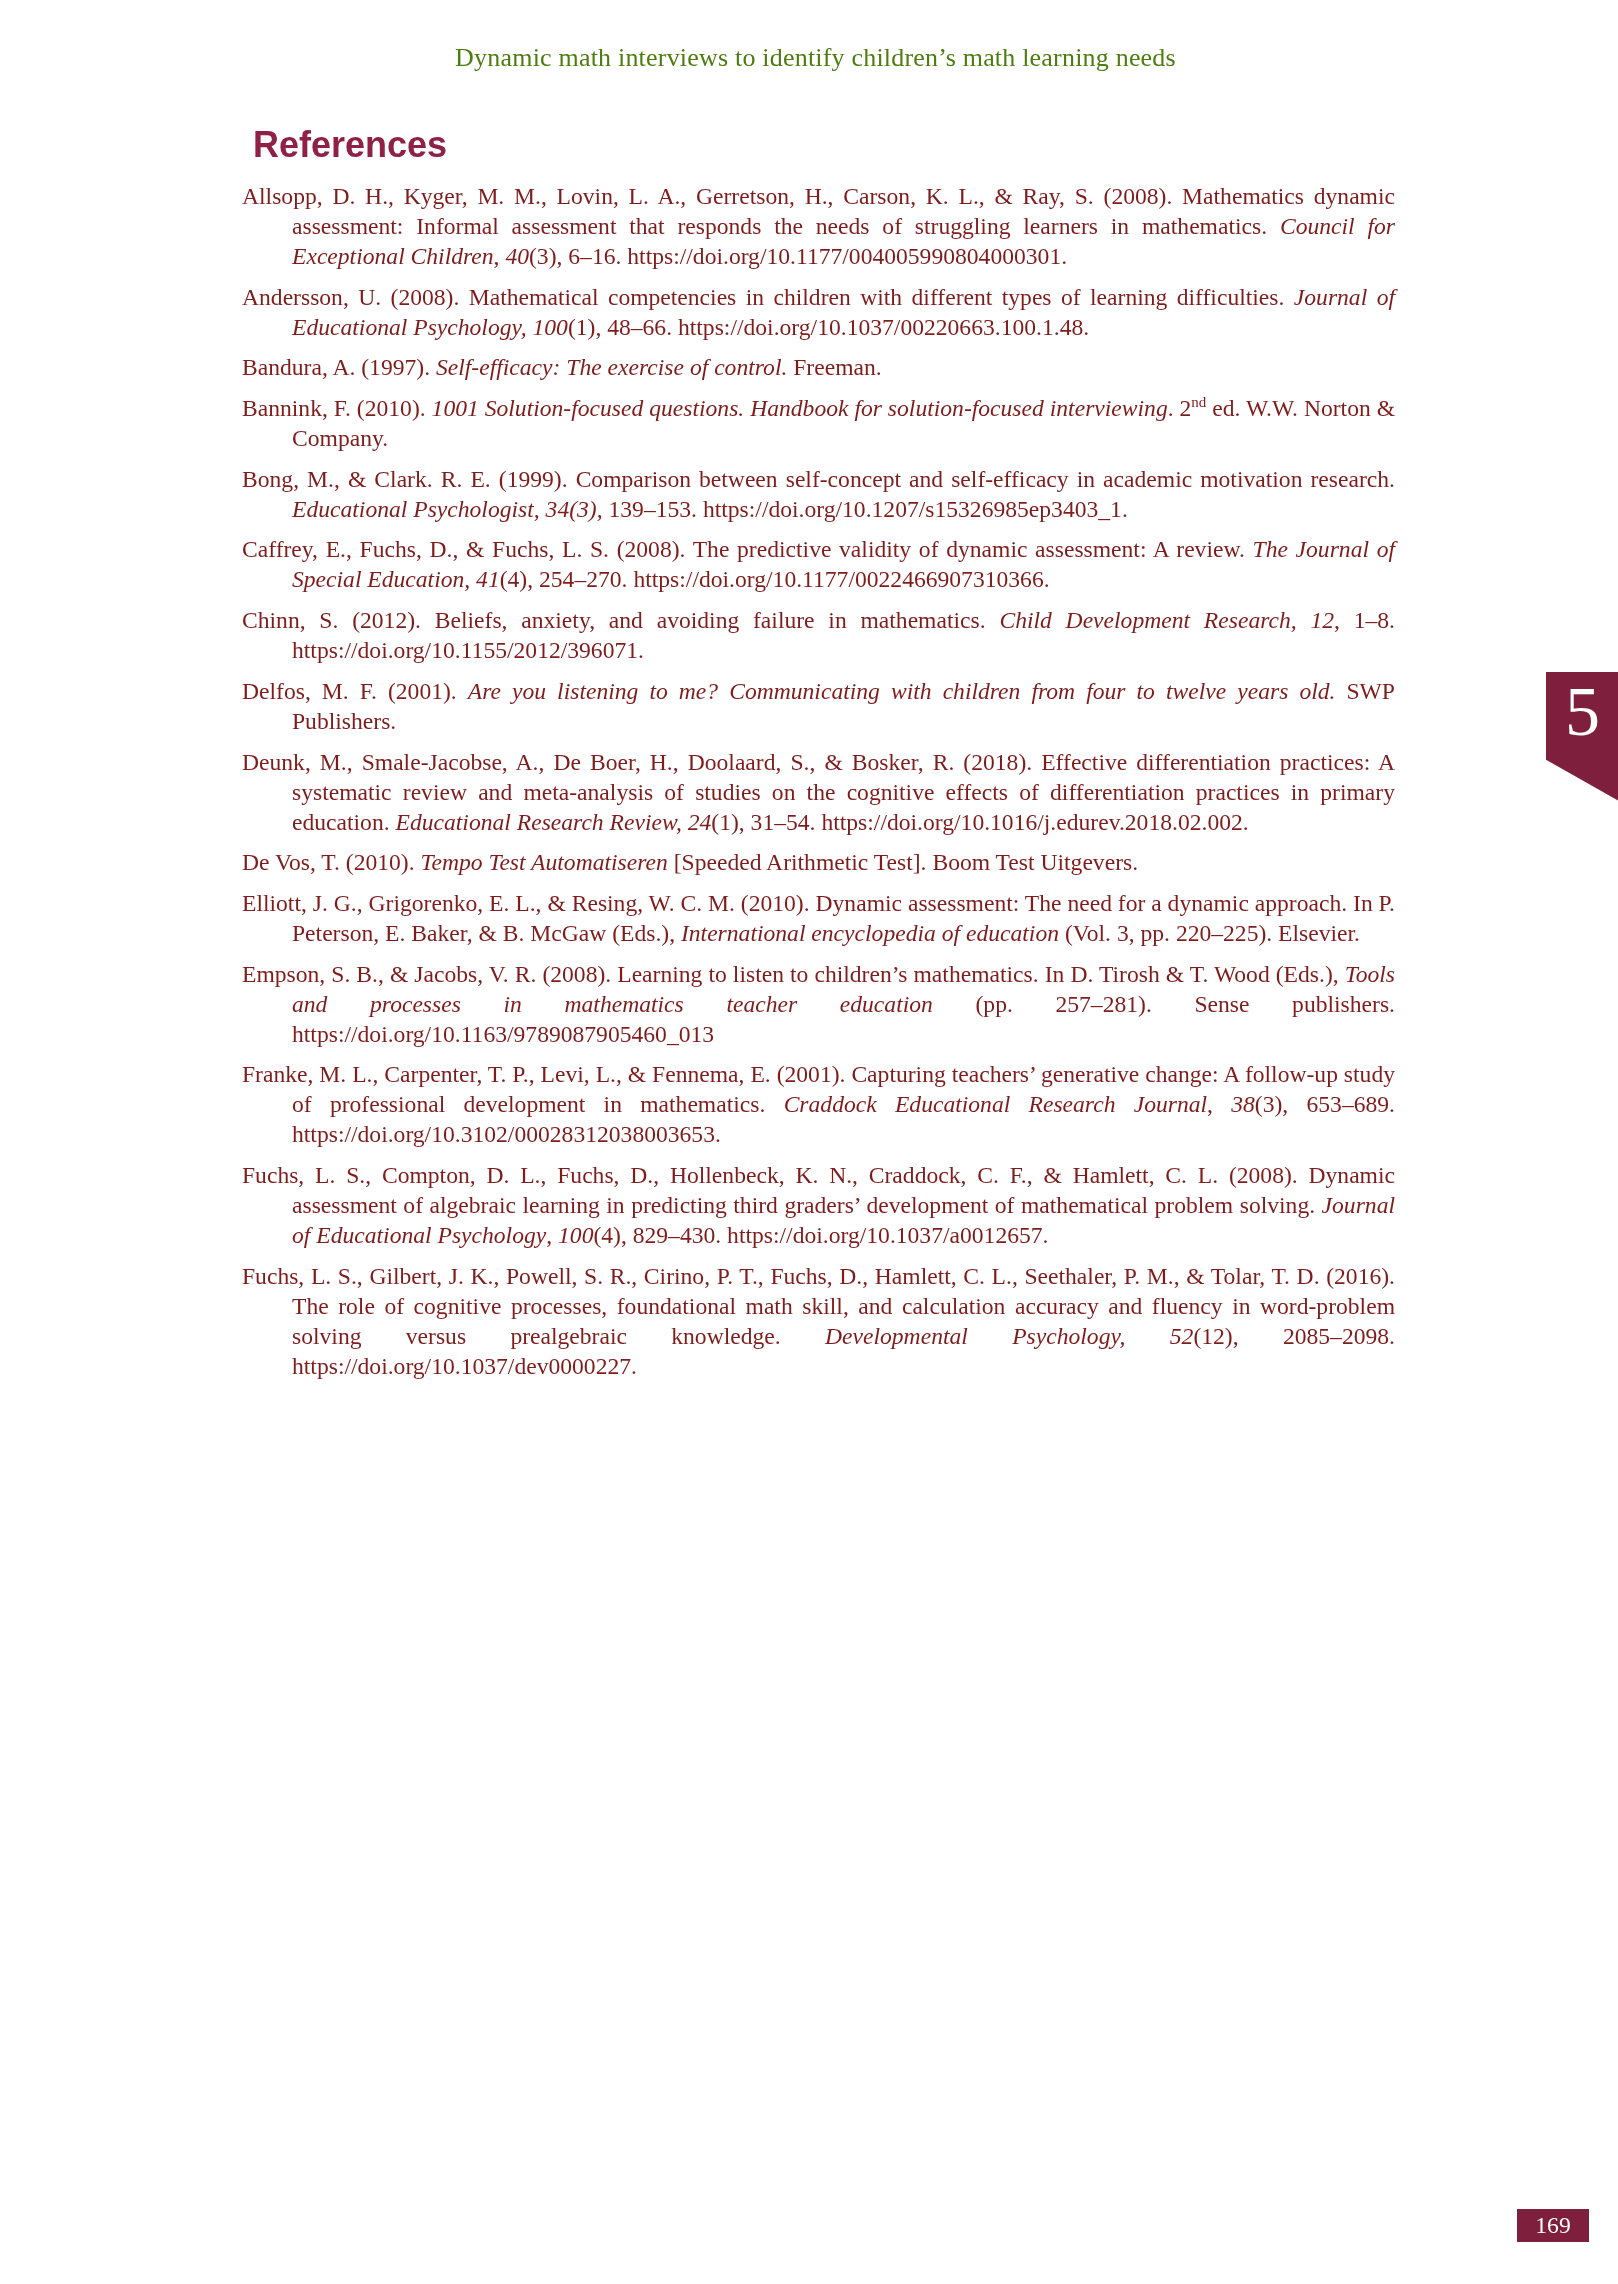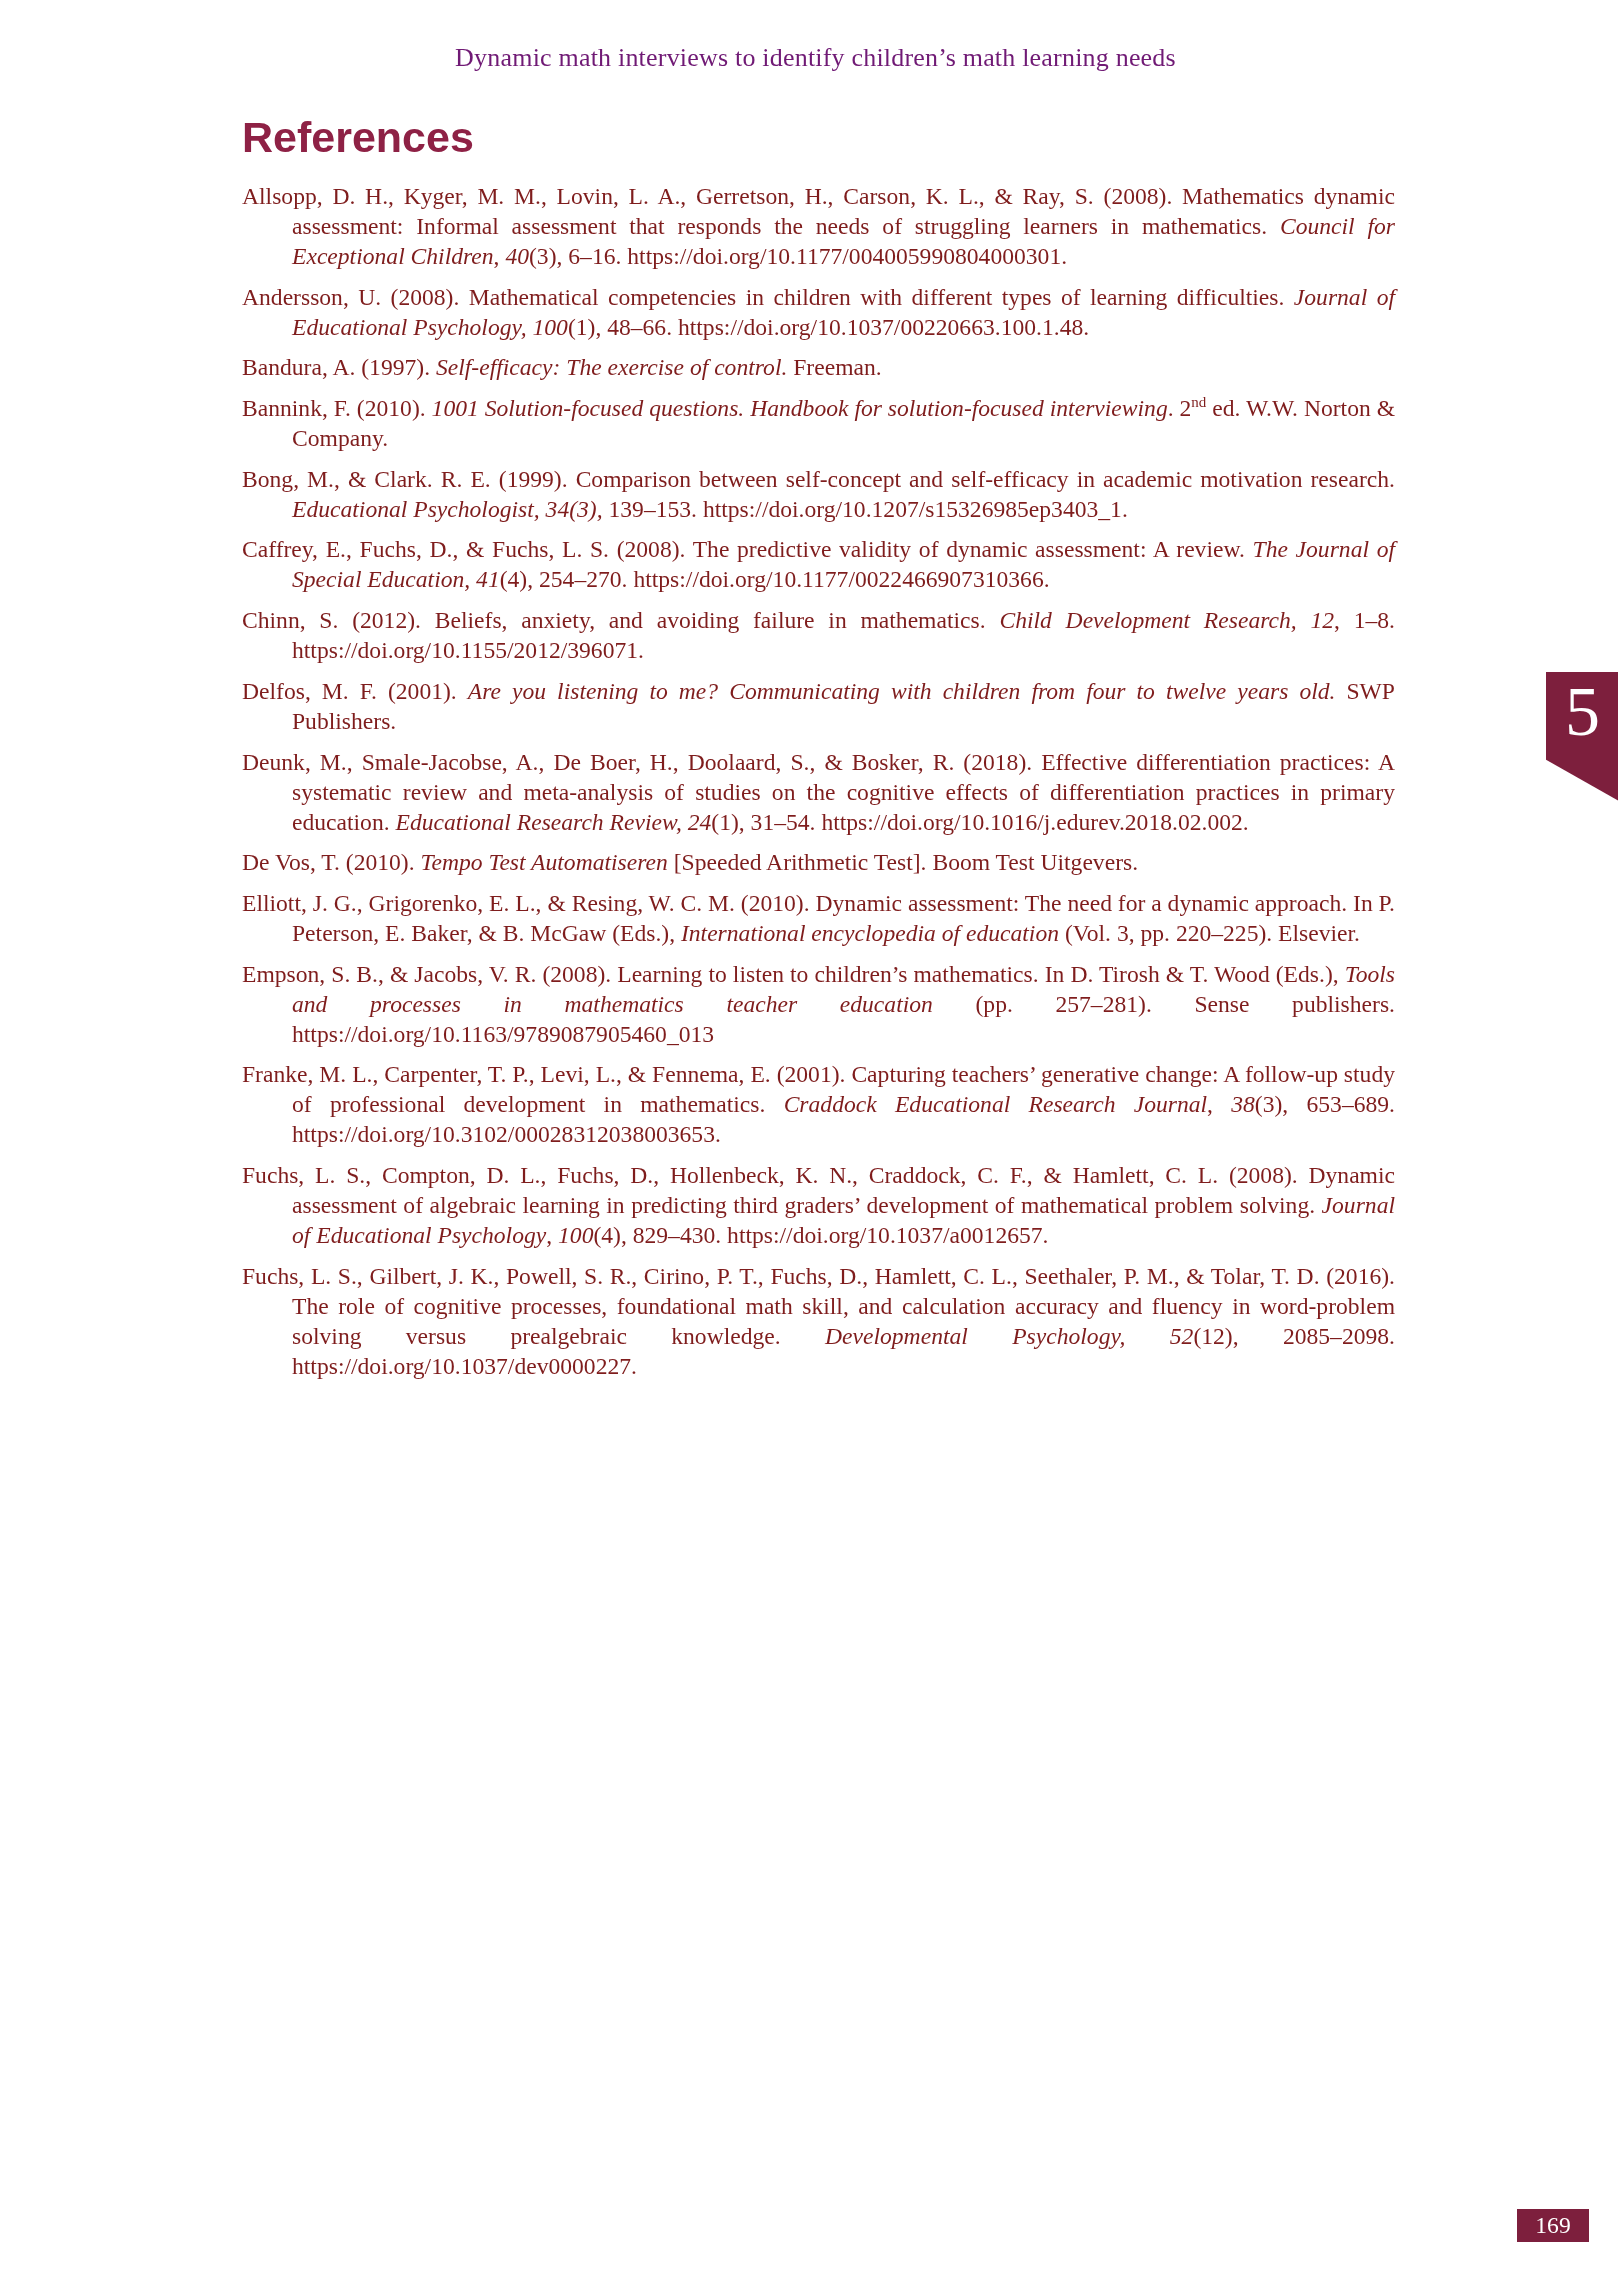--- a/index.html
+++ b/index.html
@@ -16,31 +16,31 @@
     font-family: "Liberation Serif", serif;
     color: #1f1f1f;
   }
   .running-header {
     position: absolute;
     top: 43px;
     left: 233px;
     width: 1165px;
     text-align: center;
     font-size: 26px;
-    color: #701a75;
+    color: #4d7c0f;
     letter-spacing: 0.2px;
   }
   .section-title {
     position: absolute;
     top: 113px;
     left: 242px;
-    margin: 0;
+    margin: 11px;
     font-family: "Liberation Sans", sans-serif;
     font-weight: 700;
-    font-size: 43px;
+    font-size: 36px;
     color: var(--title-color, #8e2145);
   }
   .refs {
     position: absolute;
     top: 181px;
     left: 242px;
     width: 1153px;
   }
   .ref {
     margin: 0 0 10.7px 0;

